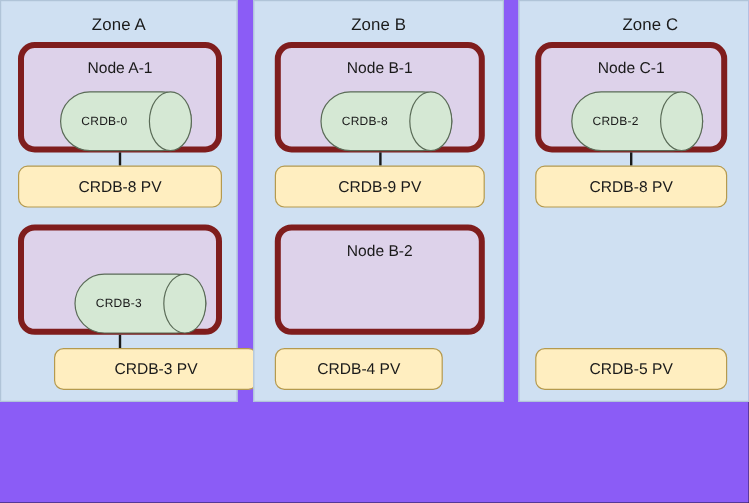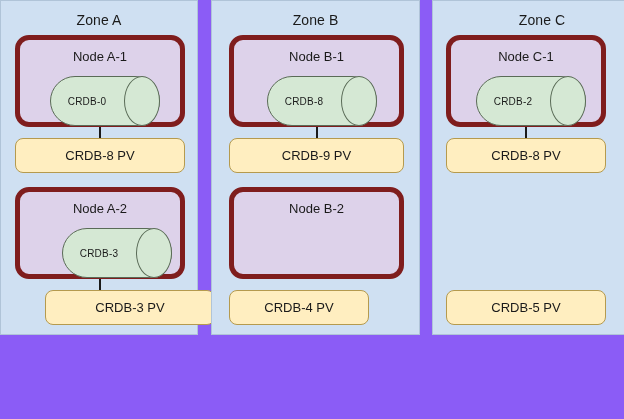--- a/index.html
+++ b/index.html
@@ -140,21 +140,20 @@
         <div class="cyl-cap"></div>
         <div class="cyl-label">CRDB-0</div>
       </div>
     </div>
     <div class="connector" style="left:98px; top:126px; height:11px;"></div>
     <div class="pv" style="left:14px; top:137px; width:170px; height:35px;">
       <span class="pv-label">CRDB-8 PV</span>
     </div>
 
     <div class="node" style="left:14px; top:186px; width:170px; height:92px;">
-      <div class="node-title">Node A-2</div>
       <div class="cylinder" style="left:42px; top:36px;">
         <div class="cyl-body"></div>
         <div class="cyl-cap"></div>
         <div class="cyl-label">CRDB-3</div>
       </div>
     </div>
     <div class="connector" style="left:98px; top:278px; height:11px;"></div>
     <div class="pv" style="left:14px; top:289px; width:170px; height:35px;margin-left:30px;">
       <span class="pv-label">CRDB-3 PV</span>
     </div>

